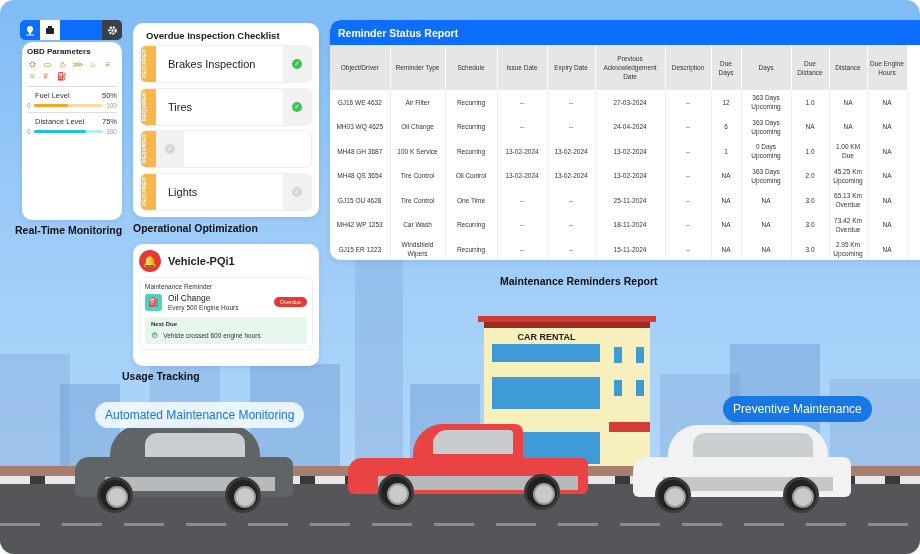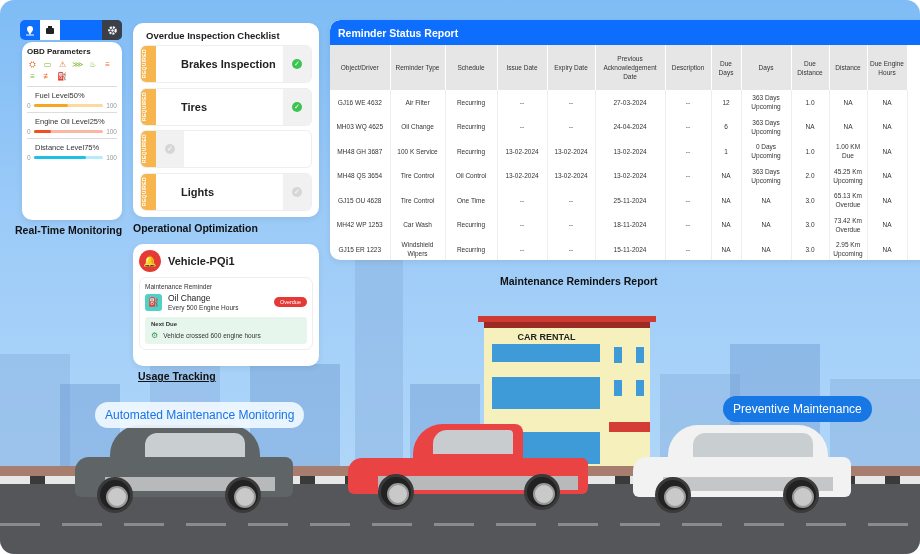--- a/index.html
+++ b/index.html
@@ -34,31 +34,31 @@
   
   .obd-toolbar { position: absolute; left: 20px; top: 20px; width: 102px; height: 20px; background: #0d6efd; border-radius: 5px; display: flex; }
   .tb-btn { width: 20px; height: 20px; display: flex; align-items: center; justify-content: center; }
   .tb-btn.active { background: #fff; }
   .tb-btn.gear { margin-left: auto; background: #3b3f48; border-radius: 0 5px 5px 0; }
   .obd-card { left: 22px; top: 42px; width: 100px; height: 178px; padding: 5px 5px; }
   .obd-title { font-size: 8px; font-weight: bold; color: #222; }
   .obd-icons { display: flex; flex-wrap: wrap; gap: 3px 4px; margin: 4px 0 5px; }
   .obd-icons span { font-size: 8px; line-height: 9px; width: 11px; text-align: center; }
   .metric { border-top: 1px solid #ddd; padding: 4px 0 3px; }
-  .metric-row { display: flex; font-size: 7.5px; color: #333; padding-left: 8px; }
+  .metric-row { display: flex; justify-content: space-between; font-size: 7.5px; color: #333; padding-left: 8px; }
   .bar-row { display: flex; align-items: center; gap: 3px; font-size: 6.5px; color: #999; margin-top: 2px; }
   .bar { flex: 1; height: 3px; border-radius: 2px; position: relative; }
   .bar i { position: absolute; left: 0; top: 0; bottom: 0; border-radius: 2px; }
 
   
   .insp-card { left: 133px; top: 23px; width: 186px; height: 194px; padding: 6px 8px; }
   .insp-title { font-size: 9.5px; font-weight: bold; color: #222; margin: 1px 0 5px 5px; }
   .insp-item { display: flex; height: 36px; margin-bottom: 6.5px; border-radius: 5px; overflow: hidden; background: #fff; box-shadow: 0 0 0 1px #eee; }
   .insp-req { width: 15px; background: #f7b54e; color: #fff; font-size: 5px; writing-mode: vertical-rl; transform: rotate(180deg); text-align: center; font-weight: bold; letter-spacing: 0.3px; }
-  .insp-label { flex: 1; font-size: 11px; color: #222; display: flex; align-items: center; padding-left: 25px; font-weight: bold; }
+  .insp-label { flex: 1; font-size: 11px; color: #222; display: flex; align-items: center; padding-left: 12px; }
   .insp-check { width: 28px; background: #f1f1f1; display: flex; align-items: center; justify-content: center; }
   .dot { width: 10px; height: 10px; border-radius: 50%; color: #fff; font-size: 7px; line-height: 10px; text-align: center; }
 
   
   .veh-card { left: 133px; top: 244px; width: 186px; height: 122px; padding: 6px; }
   .veh-head { display: flex; align-items: center; gap: 7px; margin-bottom: 5px; }
   .bell { width: 22px; height: 22px; border-radius: 50%; background: #e53935; color: #fff; display: flex; align-items: center; justify-content: center; font-size: 11px; }
   .veh-name { font-size: 11px; font-weight: bold; color: #222; }
   .veh-inner { border: 1px solid #eee; border-radius: 7px; padding: 5px; }
   .mr-label { font-size: 6.5px; color: #333; margin-bottom: 3px; }
@@ -198,33 +198,20 @@
           <div class="bar-row">
             <span>0</span>
             <div class="bar" style="background:#fcd9a2">
               <i style="width:50%;background:#f5a623"></i>
             </div>
             <span>100</span>
           </div>
         </div>
         <div class="metric">
           <div class="metric-row">
-            <span>Engine Oil Level</span>
-            <span>25%</span>
-          </div>
-          <div class="bar-row">
-            <span>0</span>
-            <div class="bar" style="background:#f9b8a4">
-              <i style="width:25%;background:#f04e23"></i>
-            </div>
-            <span>100</span>
-          </div>
-        </div>
-        <div class="metric">
-          <div class="metric-row">
             <span>Distance Level</span>
             <span>75%</span>
           </div>
           <div class="bar-row">
             <span>0</span>
             <div class="bar" style="background:#b6ecf8">
               <i style="width:75%;background:#1ec0e6"></i>
             </div>
             <span>100</span>
           </div>
@@ -284,21 +271,21 @@
       </div>
       <div class="next-due">
         <div class="nd-title">Next Due</div>
         <div class="nd-row">
           <span style="color:#2e9b4f;font-size:8px;">⚙</span>
           <span>Vehicle crossed 600 engine hours</span>
         </div>
       </div>
     </div>
   </div>
-  <div class="caption" style="left:138px;top:370px;width:186px;text-decoration:underline;">Usage Tracking</div>
+  <div class="caption" style="left:122px;top:370px;width:186px;">Usage Tracking</div>
 
   <div class="card report">
     <div class="report-head">Reminder Status Report</div>
     <table>
       <colgroup>
         <col style="width:60px">
           <col style="width:55px">
           <col style="width:52px">
           <col style="width:50px">
           <col style="width:48px">

